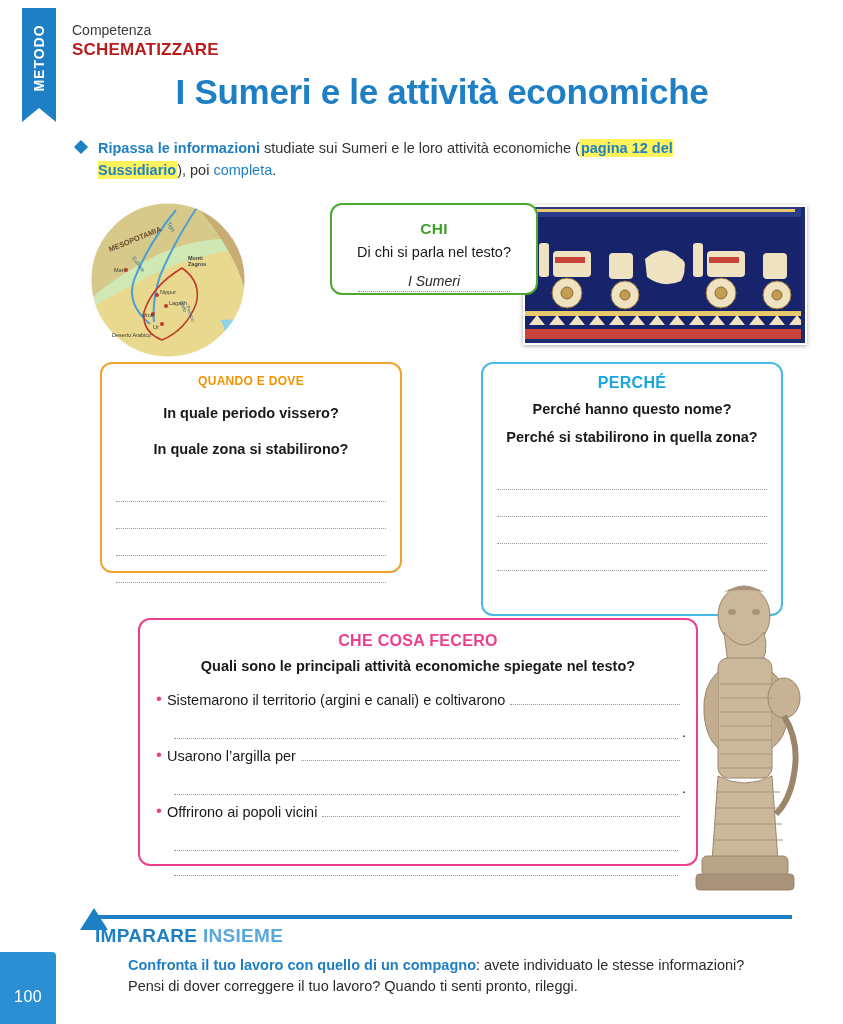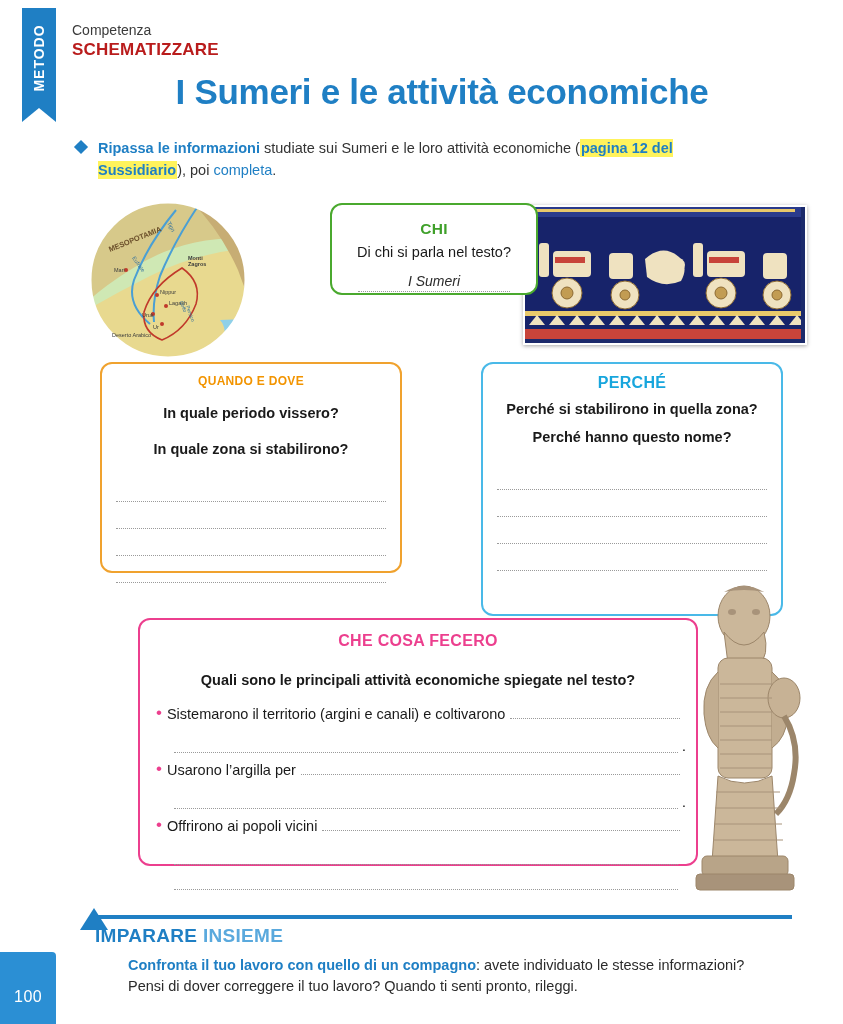--- a/index.html
+++ b/index.html
@@ -214,21 +214,21 @@
     height: 26px;
   }
 
   .box-cosa {
     left: 138px; top: 618px;
     width: 560px; height: 248px;
     border: 2px solid #ec3f8e;
     padding-top: 12px;
   }
   .box-cosa .box-title { color: #ec3f8e; font-size: 16px; }
-  .box-cosa .box-q { margin-top: 21px; font-size: 14.5px; }
+  .box-cosa .box-q { margin-top: 7px; font-size: 14.5px; }
 
   .bullets { margin: 14px 16px 0 16px; }
   .bullet-row {
     display: flex;
     align-items: flex-end;
     font-size: 14.5px;
     color: #1a1a1a;
     margin-bottom: 6px;
   }
   .bdot {
@@ -429,22 +429,22 @@
     <div class="dotlines">
       <div class="dotline"></div>
       <div class="dotline"></div>
       <div class="dotline"></div>
       <div class="dotline"></div>
     </div>
   </div>
 
   <div class="box box-perche">
     <div class="box-title">PERCHÉ</div>
+    <div class="box-q">Perché hanno questo nome?</div>
     <div class="box-q">Perché si stabilirono in quella zona?</div>
-    <div class="box-q">Perché hanno questo nome?</div>
     <div class="dotlines">
       <div class="dotline"></div>
       <div class="dotline"></div>
       <div class="dotline"></div>
       <div class="dotline"></div>
     </div>
   </div>
 
   <div class="box box-cosa">
     <div class="box-title">CHE COSA FECERO</div>

